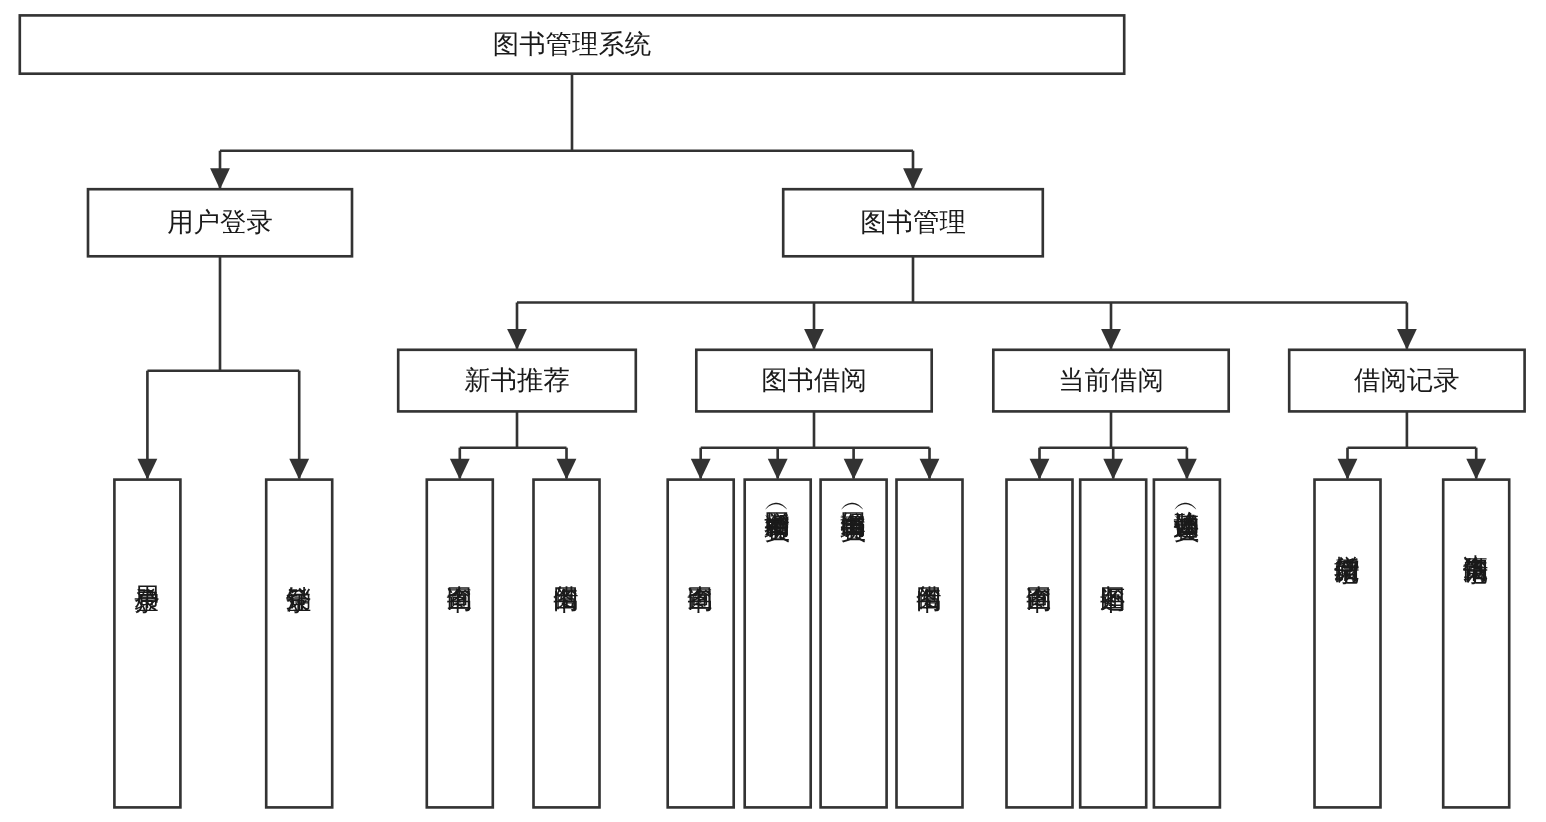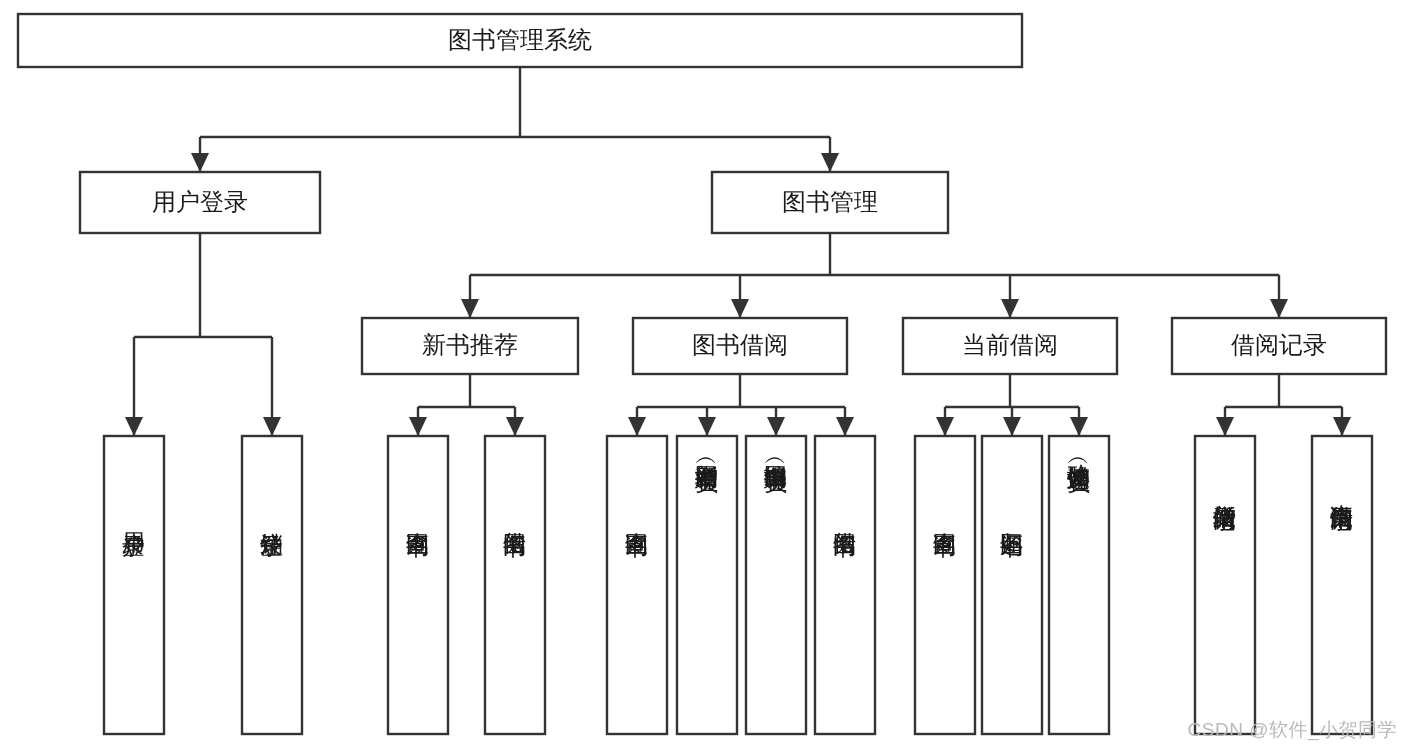--- a/index.html
+++ b/index.html
@@ -206,15 +206,14 @@
         <div class="vert-label">确认归还（管理员）</div>
       </div>
       <div class="vert-label-wrap" style="left: 1195px; top: 442px; width: 60px; height: 286px; align-items: flex-start; padding-top: 44px;">
         <div class="vert-label">新增借阅记录</div>
       </div>
       <div class="vert-label-wrap" style="left: 1312px; top: 442px; width: 60px; height: 286px; align-items: flex-start; padding-top: 44px;">
         <div class="vert-label">查询借阅记录</div>
       </div>
     </div>
 
-  <div class="watermark">CSDN @软件_小贺同学</div>
 
 </div>
 
 </body></html>

